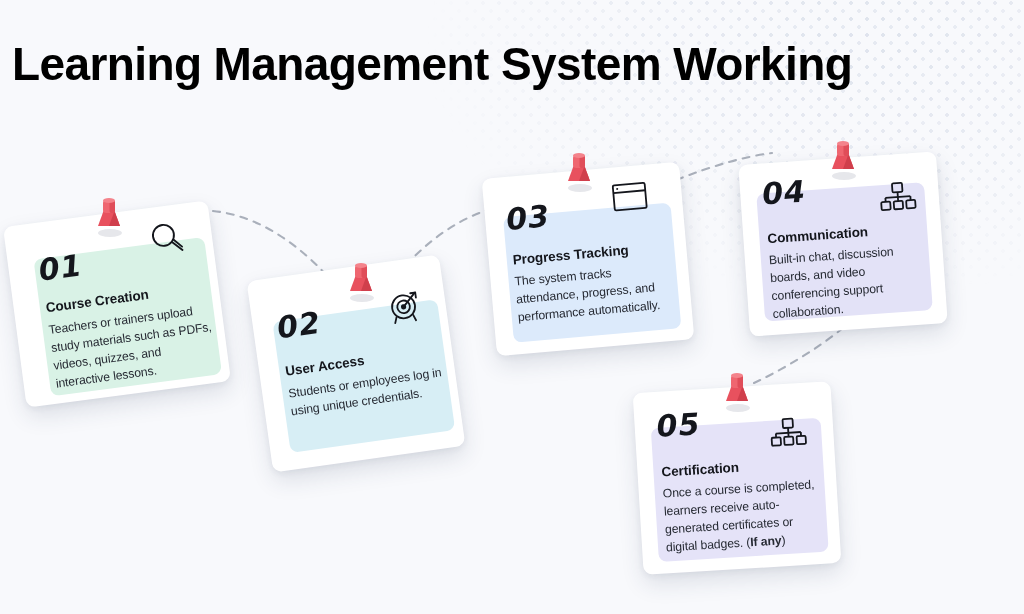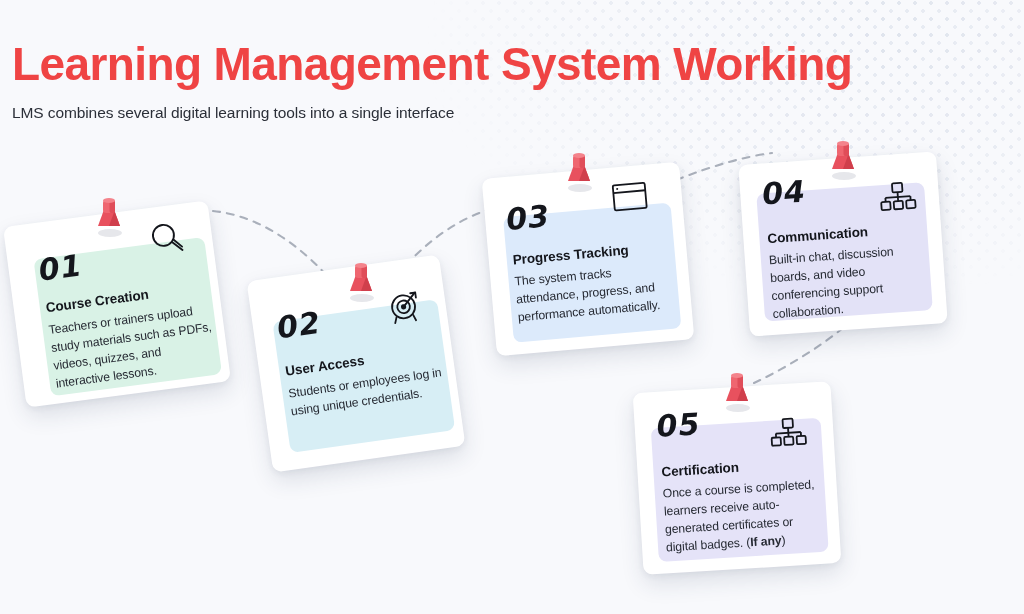--- a/index.html
+++ b/index.html
@@ -34,21 +34,21 @@
   #header {
     position: absolute;
     left: 12px;
     top: 40px;
     z-index: 6;
   }
   #page-title {
     font-size: 46px;
     font-weight: bold;
     letter-spacing: -0.6px;
-    color: #ef4444;
+    color: #000000;
     line-height: 1.05;
     white-space: nowrap;
   }
   #page-subtitle {
     margin-top: 16px;
     font-size: 15.5px;
     color: #2b2f38;
     letter-spacing: -0.1px;
     white-space: nowrap;
   }
@@ -151,21 +151,20 @@
   #card-5 .card-heading { left: 24px; top: 73px; }
   #card-5 .card-body  { left: 24px; top: 93px; width: 160px; }
 </style>
 </head>
 <body>
 
 <div id="bg-texture"></div>
 
 <div id="header">
   <div id="page-title">Learning Management System Working</div>
-  <div id="page-subtitle">LMS combines several digital learning tools into a single interface</div>
 </div>
 
 <svg id="connectors" viewBox="0 0 1024 614">
   <g fill="none" stroke="#aab0bb" stroke-width="2.1" stroke-linecap="round" stroke-dasharray="7 7">
     <path d="M 213 211 C 262 216 304 248 337 287"></path>
     <path d="M 388 287 C 420 244 462 212 512 204"></path>
     <path d="M 676 180 C 712 166 742 157 772 153"></path>
     <path d="M 843 328 C 818 348 786 368 754 383"></path>
   </g>
 </svg>

